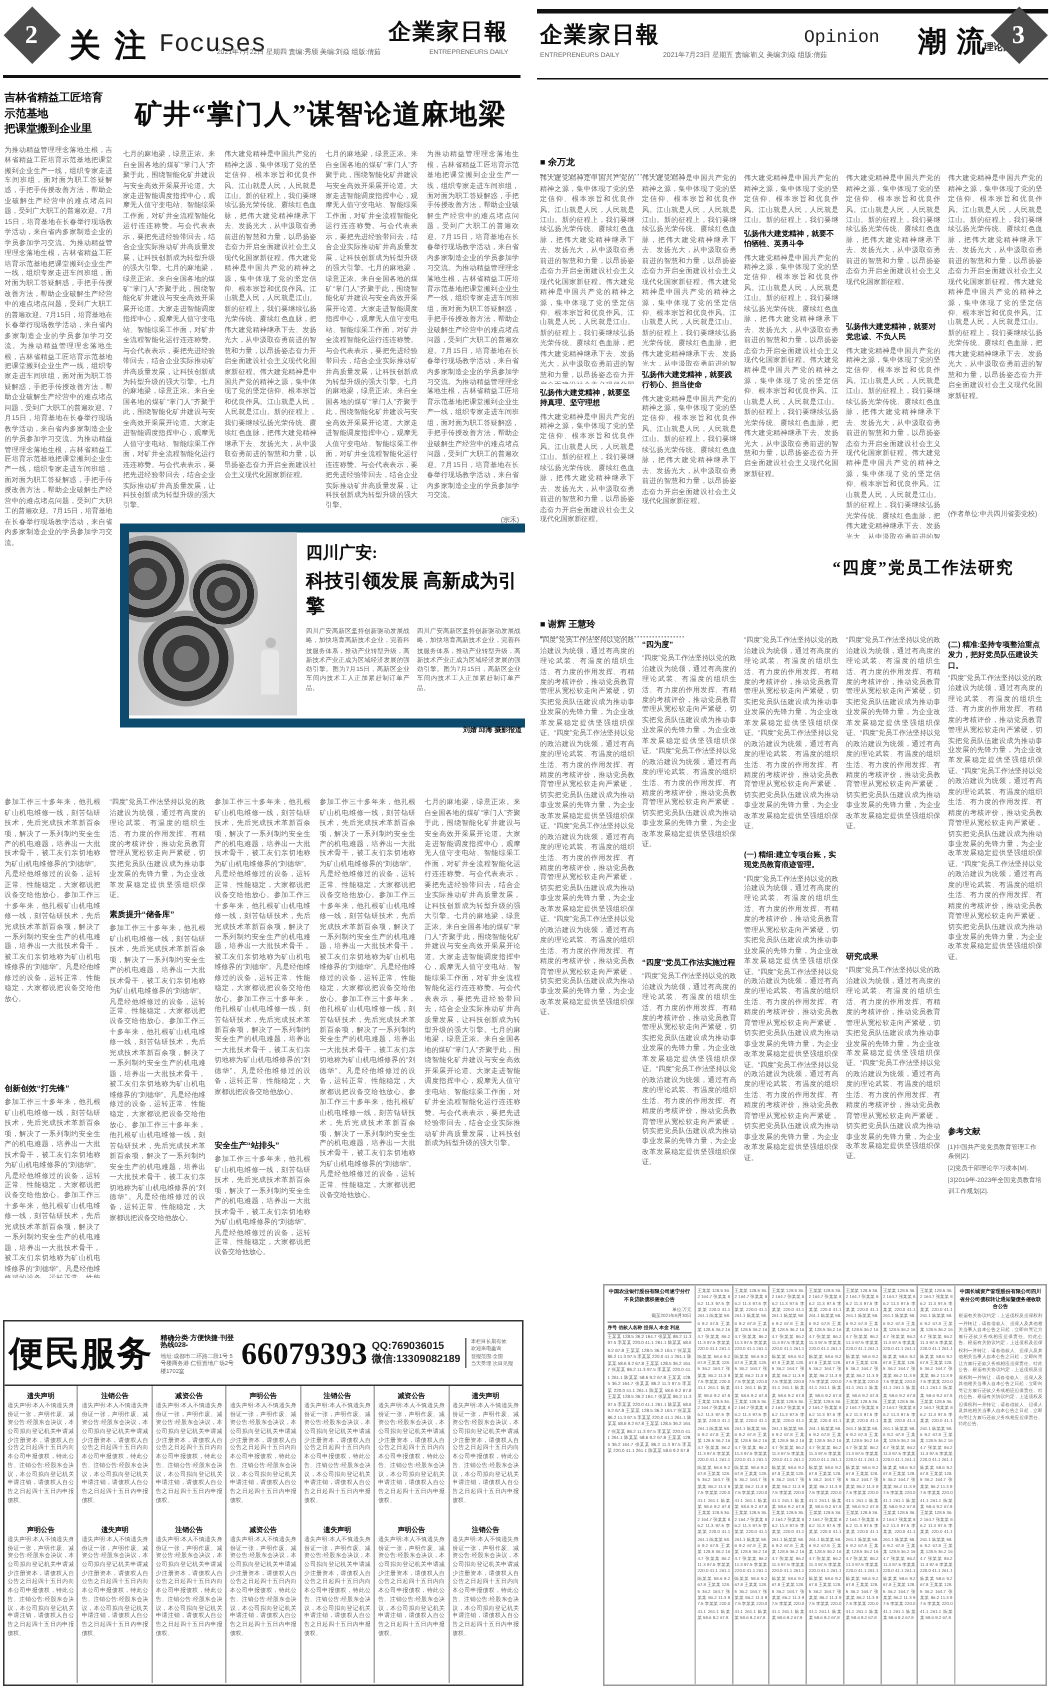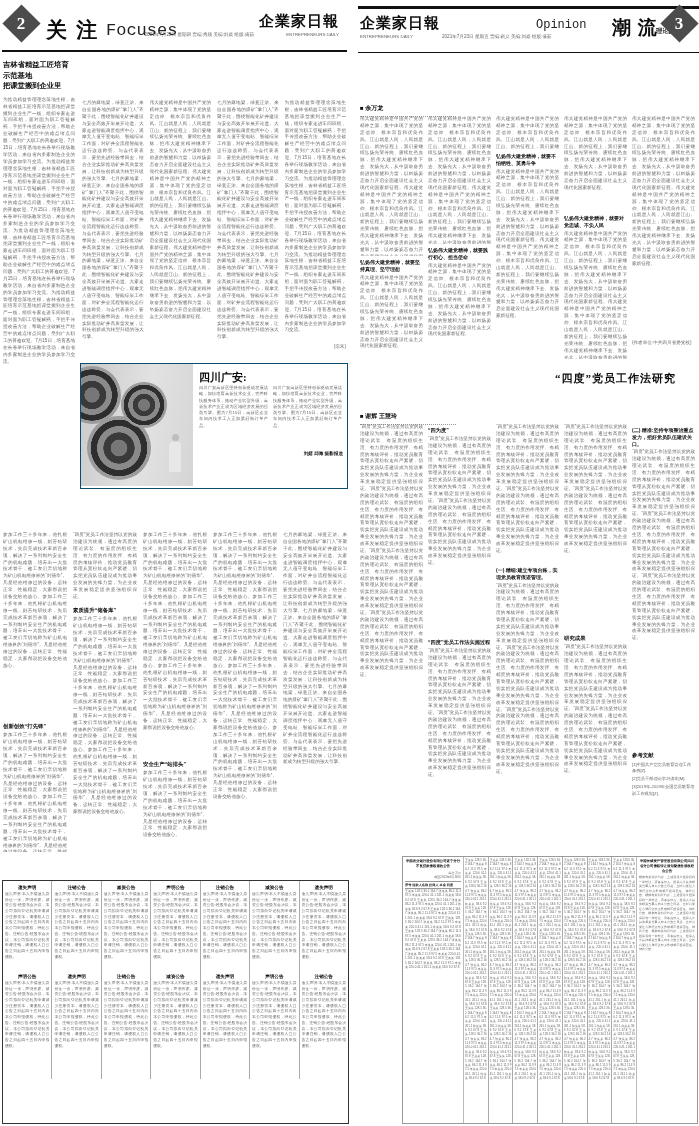--- a/index.html
+++ b/index.html
@@ -50,40 +50,42 @@
     <div class="ab fine" style="right:10px;top:32px;font-size:4.4px;">ENTREPRENEURS DAILY</div>
     <div class="ab fine" style="right:95px;top:32px;font-size:4.6px;">2021年7月22日 星期四 责编:秀颀 美编:刘焱 组版:倩茹</div>
     <div class="ab rule" style="left:2px;top:50px;width:345px;height:2px;"></div>
 
     <div class="ab" style="left:3px;top:60px;width:72px;height:428px;">
       <div class="hd pre" style="font-size:7.3px;line-height:1.45;margin-bottom:5px;">吉林省精益工匠培育示范基地
 把课堂搬到企业里</div>
       <div class="fill fine" style="font-size:4.6px;height:360px;">为推动精益管理理念落地生根，吉林省精益工匠培育示范基地把课堂搬到企业生产一线，组织专家走进车间班组，面对面为职工答疑解惑，手把手传授改善方法，帮助企业破解生产经营中的难点堵点问题，受到广大职工的普遍欢迎。7月15日，培育基地在长春举行现场教学活动，来自省内多家制造企业的学员参加学习交流。为推动精益管理理念落地生根，吉林省精益工匠培育示范基地把课堂搬到企业生产一线，组织专家走进车间班组，面对面为职工答疑解惑，手把手传授改善方法，帮助企业破解生产经营中的难点堵点问题，受到广大职工的普遍欢迎。7月15日，培育基地在长春举行现场教学活动，来自省内多家制造企业的学员参加学习交流。为推动精益管理理念落地生根，吉林省精益工匠培育示范基地把课堂搬到企业生产一线，组织专家走进车间班组，面对面为职工答疑解惑，手把手传授改善方法，帮助企业破解生产经营中的难点堵点问题，受到广大职工的普遍欢迎。7月15日，培育基地在长春举行现场教学活动，来自省内多家制造企业的学员参加学习交流。为推动精益管理理念落地生根，吉林省精益工匠培育示范基地把课堂搬到企业生产一线，组织专家走进车间班组，面对面为职工答疑解惑，手把手传授改善方法，帮助企业破解生产经营中的难点堵点问题，受到广大职工的普遍欢迎。7月15日，培育基地在长春举行现场教学活动，来自省内多家制造企业的学员参加学习交流。</div>
     </div>
 
+    <div class="ab hd" style="left:82px;top:64px;width:264px;font-size:18px;text-align:center;letter-spacing:1px;">矿井“掌门人”谋智论道麻地梁</div>
     <div class="ab colrow" style="left:82px;top:100px;width:264px;height:256px;gap:6px;">
       <div class="col fill fine" style="width:62px;font-size:4.6px;">七月的麻地梁，绿意正浓。来自全国各地的煤矿“掌门人”齐聚于此，围绕智能化矿井建设与安全高效开采展开论道。大家走进智能调度指挥中心，观摩无人值守变电站、智能综采工作面，对矿井全流程智能化运行连连称赞。与会代表表示，要把先进经验带回去，结合企业实际推动矿井高质量发展，让科技创新成为转型升级的强大引擎。七月的麻地梁，绿意正浓。来自全国各地的煤矿“掌门人”齐聚于此，围绕智能化矿井建设与安全高效开采展开论道。大家走进智能调度指挥中心，观摩无人值守变电站、智能综采工作面，对矿井全流程智能化运行连连称赞。与会代表表示，要把先进经验带回去，结合企业实际推动矿井高质量发展，让科技创新成为转型升级的强大引擎。七月的麻地梁，绿意正浓。来自全国各地的煤矿“掌门人”齐聚于此，围绕智能化矿井建设与安全高效开采展开论道。大家走进智能调度指挥中心，观摩无人值守变电站、智能综采工作面，对矿井全流程智能化运行连连称赞。与会代表表示，要把先进经验带回去，结合企业实际推动矿井高质量发展，让科技创新成为转型升级的强大引擎。</div>
       <div class="col fill fine" style="width:62px;font-size:4.6px;">伟大建党精神是中国共产党的精神之源，集中体现了党的坚定信仰、根本宗旨和优良作风。江山就是人民，人民就是江山。新的征程上，我们要继续弘扬光荣传统、赓续红色血脉，把伟大建党精神继承下去、发扬光大，从中汲取奋勇前进的智慧和力量，以昂扬姿态奋力开启全面建设社会主义现代化国家新征程。伟大建党精神是中国共产党的精神之源，集中体现了党的坚定信仰、根本宗旨和优良作风。江山就是人民，人民就是江山。新的征程上，我们要继续弘扬光荣传统、赓续红色血脉，把伟大建党精神继承下去、发扬光大，从中汲取奋勇前进的智慧和力量，以昂扬姿态奋力开启全面建设社会主义现代化国家新征程。伟大建党精神是中国共产党的精神之源，集中体现了党的坚定信仰、根本宗旨和优良作风。江山就是人民，人民就是江山。新的征程上，我们要继续弘扬光荣传统、赓续红色血脉，把伟大建党精神继承下去、发扬光大，从中汲取奋勇前进的智慧和力量，以昂扬姿态奋力开启全面建设社会主义现代化国家新征程。</div>
       <div class="col fill fine" style="width:62px;font-size:4.6px;">七月的麻地梁，绿意正浓。来自全国各地的煤矿“掌门人”齐聚于此，围绕智能化矿井建设与安全高效开采展开论道。大家走进智能调度指挥中心，观摩无人值守变电站、智能综采工作面，对矿井全流程智能化运行连连称赞。与会代表表示，要把先进经验带回去，结合企业实际推动矿井高质量发展，让科技创新成为转型升级的强大引擎。七月的麻地梁，绿意正浓。来自全国各地的煤矿“掌门人”齐聚于此，围绕智能化矿井建设与安全高效开采展开论道。大家走进智能调度指挥中心，观摩无人值守变电站、智能综采工作面，对矿井全流程智能化运行连连称赞。与会代表表示，要把先进经验带回去，结合企业实际推动矿井高质量发展，让科技创新成为转型升级的强大引擎。七月的麻地梁，绿意正浓。来自全国各地的煤矿“掌门人”齐聚于此，围绕智能化矿井建设与安全高效开采展开论道。大家走进智能调度指挥中心，观摩无人值守变电站、智能综采工作面，对矿井全流程智能化运行连连称赞。与会代表表示，要把先进经验带回去，结合企业实际推动矿井高质量发展，让科技创新成为转型升级的强大引擎。</div>
       <div class="col" style="width:62px;">
         <div class="fill fine" style="font-size:4.6px;height:244px;">为推动精益管理理念落地生根，吉林省精益工匠培育示范基地把课堂搬到企业生产一线，组织专家走进车间班组，面对面为职工答疑解惑，手把手传授改善方法，帮助企业破解生产经营中的难点堵点问题，受到广大职工的普遍欢迎。7月15日，培育基地在长春举行现场教学活动，来自省内多家制造企业的学员参加学习交流。为推动精益管理理念落地生根，吉林省精益工匠培育示范基地把课堂搬到企业生产一线，组织专家走进车间班组，面对面为职工答疑解惑，手把手传授改善方法，帮助企业破解生产经营中的难点堵点问题，受到广大职工的普遍欢迎。7月15日，培育基地在长春举行现场教学活动，来自省内多家制造企业的学员参加学习交流。为推动精益管理理念落地生根，吉林省精益工匠培育示范基地把课堂搬到企业生产一线，组织专家走进车间班组，面对面为职工答疑解惑，手把手传授改善方法，帮助企业破解生产经营中的难点堵点问题，受到广大职工的普遍欢迎。7月15日，培育基地在长春举行现场教学活动，来自省内多家制造企业的学员参加学习交流。</div>
         <div class="fine" style="font-size:4.6px;text-align:right;">(宗禾)</div>
       </div>
     </div>
 
-    <div class="ab" style="left:80px;top:363px;width:266px;height:124px;border:1px solid #0c4a6e;">
+    <div class="ab" style="left:80px;top:349px;width:266px;height:124px;border:6px solid #0c4a6e;">
       <div class="photo ab" style="left:0;top:0;width:112px;height:122px;">
         <div class="coil" style="left:-18px;top:2px;width:58px;height:58px;"></div>
         <div class="coil" style="left:6px;top:52px;width:64px;height:64px;"></div>
         <div class="coil" style="left:40px;top:18px;width:46px;height:46px;"></div>
         <div class="worker-body" style="left:88px;top:78px;width:12px;height:30px;"></div>
         <div class="worker-head" style="left:91px;top:70px;width:7px;height:7px;"></div>
       </div>
       <div class="ab" style="left:118px;top:6px;width:144px;">
         <div class="hd" style="font-size:11px;">四川广安:</div>
+        <div class="hd" style="font-size:12.5px;margin:3px 0 5px 0;">科技引领发展 高新成为引擎</div>
         <div class="colrow" style="gap:5px;">
           <div class="col fill fine" style="width:69px;height:62px;font-size:4.2px;">四川广安高新区坚持创新驱动发展战略，加快培育高新技术企业，完善科技服务体系，推动产业转型升级，高新技术产业正成为区域经济发展的强劲引擎。图为7月15日，高新区企业车间内技术工人正加紧赶制订单产品。</div>
           <div class="col fill fine" style="width:69px;height:62px;font-size:4.2px;">四川广安高新区坚持创新驱动发展战略，加快培育高新技术企业，完善科技服务体系，推动产业转型升级，高新技术产业正成为区域经济发展的强劲引擎。图为7月15日，高新区企业车间内技术工人正加紧赶制订单产品。</div>
         </div>
         <div style="font-size:4.6px;font-weight:bold;text-align:right;margin-top:4px;color:#111;">刘婧 邱海 摄影报道</div>
       </div>
     </div>
 
     <div class="ab colrow" style="left:3px;top:532px;width:344px;height:326px;gap:6px;">
       <div class="col" style="width:64px;">
@@ -99,20 +101,36 @@
       <div class="col" style="width:64px;">
         <div class="fill fine" style="font-size:4.6px;height:226px;">参加工作三十多年来，他扎根矿山机电维修一线，刻苦钻研技术，先后完成技术革新百余项，解决了一系列制约安全生产的机电难题，培养出一大批技术骨干，被工友们亲切地称为矿山机电维修界的“刘德华”。凡是经他维修过的设备，运转正常、性能稳定，大家都说把设备交给他放心。参加工作三十多年来，他扎根矿山机电维修一线，刻苦钻研技术，先后完成技术革新百余项，解决了一系列制约安全生产的机电难题，培养出一大批技术骨干，被工友们亲切地称为矿山机电维修界的“刘德华”。凡是经他维修过的设备，运转正常、性能稳定，大家都说把设备交给他放心。参加工作三十多年来，他扎根矿山机电维修一线，刻苦钻研技术，先后完成技术革新百余项，解决了一系列制约安全生产的机电难题，培养出一大批技术骨干，被工友们亲切地称为矿山机电维修界的“刘德华”。凡是经他维修过的设备，运转正常、性能稳定，大家都说把设备交给他放心。</div>
         <div class="sub" style="font-size:5.4px;">安全生产“站排头”</div>
         <div class="fill fine" style="font-size:4.6px;height:80px;">参加工作三十多年来，他扎根矿山机电维修一线，刻苦钻研技术，先后完成技术革新百余项，解决了一系列制约安全生产的机电难题，培养出一大批技术骨干，被工友们亲切地称为矿山机电维修界的“刘德华”。凡是经他维修过的设备，运转正常、性能稳定，大家都说把设备交给他放心。</div>
       </div>
       <div class="col fill fine" style="width:64px;font-size:4.6px;">参加工作三十多年来，他扎根矿山机电维修一线，刻苦钻研技术，先后完成技术革新百余项，解决了一系列制约安全生产的机电难题，培养出一大批技术骨干，被工友们亲切地称为矿山机电维修界的“刘德华”。凡是经他维修过的设备，运转正常、性能稳定，大家都说把设备交给他放心。参加工作三十多年来，他扎根矿山机电维修一线，刻苦钻研技术，先后完成技术革新百余项，解决了一系列制约安全生产的机电难题，培养出一大批技术骨干，被工友们亲切地称为矿山机电维修界的“刘德华”。凡是经他维修过的设备，运转正常、性能稳定，大家都说把设备交给他放心。参加工作三十多年来，他扎根矿山机电维修一线，刻苦钻研技术，先后完成技术革新百余项，解决了一系列制约安全生产的机电难题，培养出一大批技术骨干，被工友们亲切地称为矿山机电维修界的“刘德华”。凡是经他维修过的设备，运转正常、性能稳定，大家都说把设备交给他放心。参加工作三十多年来，他扎根矿山机电维修一线，刻苦钻研技术，先后完成技术革新百余项，解决了一系列制约安全生产的机电难题，培养出一大批技术骨干，被工友们亲切地称为矿山机电维修界的“刘德华”。凡是经他维修过的设备，运转正常、性能稳定，大家都说把设备交给他放心。</div>
       <div class="col fill fine" style="width:64px;font-size:4.6px;">七月的麻地梁，绿意正浓。来自全国各地的煤矿“掌门人”齐聚于此，围绕智能化矿井建设与安全高效开采展开论道。大家走进智能调度指挥中心，观摩无人值守变电站、智能综采工作面，对矿井全流程智能化运行连连称赞。与会代表表示，要把先进经验带回去，结合企业实际推动矿井高质量发展，让科技创新成为转型升级的强大引擎。七月的麻地梁，绿意正浓。来自全国各地的煤矿“掌门人”齐聚于此，围绕智能化矿井建设与安全高效开采展开论道。大家走进智能调度指挥中心，观摩无人值守变电站、智能综采工作面，对矿井全流程智能化运行连连称赞。与会代表表示，要把先进经验带回去，结合企业实际推动矿井高质量发展，让科技创新成为转型升级的强大引擎。七月的麻地梁，绿意正浓。来自全国各地的煤矿“掌门人”齐聚于此，围绕智能化矿井建设与安全高效开采展开论道。大家走进智能调度指挥中心，观摩无人值守变电站、智能综采工作面，对矿井全流程智能化运行连连称赞。与会代表表示，要把先进经验带回去，结合企业实际推动矿井高质量发展，让科技创新成为转型升级的强大引擎。</div>
     </div>
 
     <div class="ab" style="left:2px;top:880px;width:345px;height:242px;border:1px solid #333;">
+      <div style="display:flex;align-items:center;height:42px;border-bottom:1px solid #333;">
+        <div class="hd" style="font-size:23px;letter-spacing:1px;padding:0 3px;white-space:nowrap;">便民服务</div>
+        <div style="width:70px;padding:0 2px;">
+          <div style="font-size:4.6px;font-weight:bold;color:#111;">精确分类·方便快捷·刊登热线028-</div>
+          <div class="fine" style="font-size:3.8px;margin-top:2px;">地址:成都市二环路二段1号 5号楼商务港 仁恒置地广场2号楼1702室</div>
+        </div>
+        <div class="hd" style="font-size:21px;white-space:nowrap;">66079393</div>
+        <div style="padding:0 3px;white-space:nowrap;">
+          <div style="font-size:7px;font-weight:bold;">QQ:769036015</div>
+          <div style="font-size:7px;font-weight:bold;">微信:13309082189</div>
+        </div>
+        <div class="fine pre" style="font-size:3.4px;border-left:1px solid #666;padding-left:3px;width:46px;line-height:1.4;">本栏目长期有效
+欢迎来电垂询
+登报范围:全国
+当天受理 次日见报</div>
+      </div>
       <div class="colrow" style="height:198px;">
         <div class="col vsep" style="width:49px;padding:2px;">
           <div class="minihead">遗失声明</div>
           <div class="fill fine" style="font-size:3.8px;height:80px;">遗失声明:本人不慎遗失身份证一张，声明作废。减资公告:经股东会决议，本公司拟向登记机关申请减少注册资本，请债权人自公告之日起四十五日内向本公司申报债权，特此公告。注销公告:经股东会决议，本公司拟向登记机关申请注销，请债权人自公告之日起四十五日内申报债权。</div>
           <div class="minihead">声明公告</div>
           <div class="fill fine" style="font-size:3.8px;height:92px;">遗失声明:本人不慎遗失身份证一张，声明作废。减资公告:经股东会决议，本公司拟向登记机关申请减少注册资本，请债权人自公告之日起四十五日内向本公司申报债权，特此公告。注销公告:经股东会决议，本公司拟向登记机关申请注销，请债权人自公告之日起四十五日内申报债权。</div>
         </div>
         <div class="col vsep" style="width:49px;padding:2px;">
           <div class="minihead">注销公告</div>
           <div class="fill fine" style="font-size:3.8px;height:80px;">遗失声明:本人不慎遗失身份证一张，声明作废。减资公告:经股东会决议，本公司拟向登记机关申请减少注册资本，请债权人自公告之日起四十五日内向本公司申报债权，特此公告。注销公告:经股东会决议，本公司拟向登记机关申请注销，请债权人自公告之日起四十五日内申报债权。</div>

